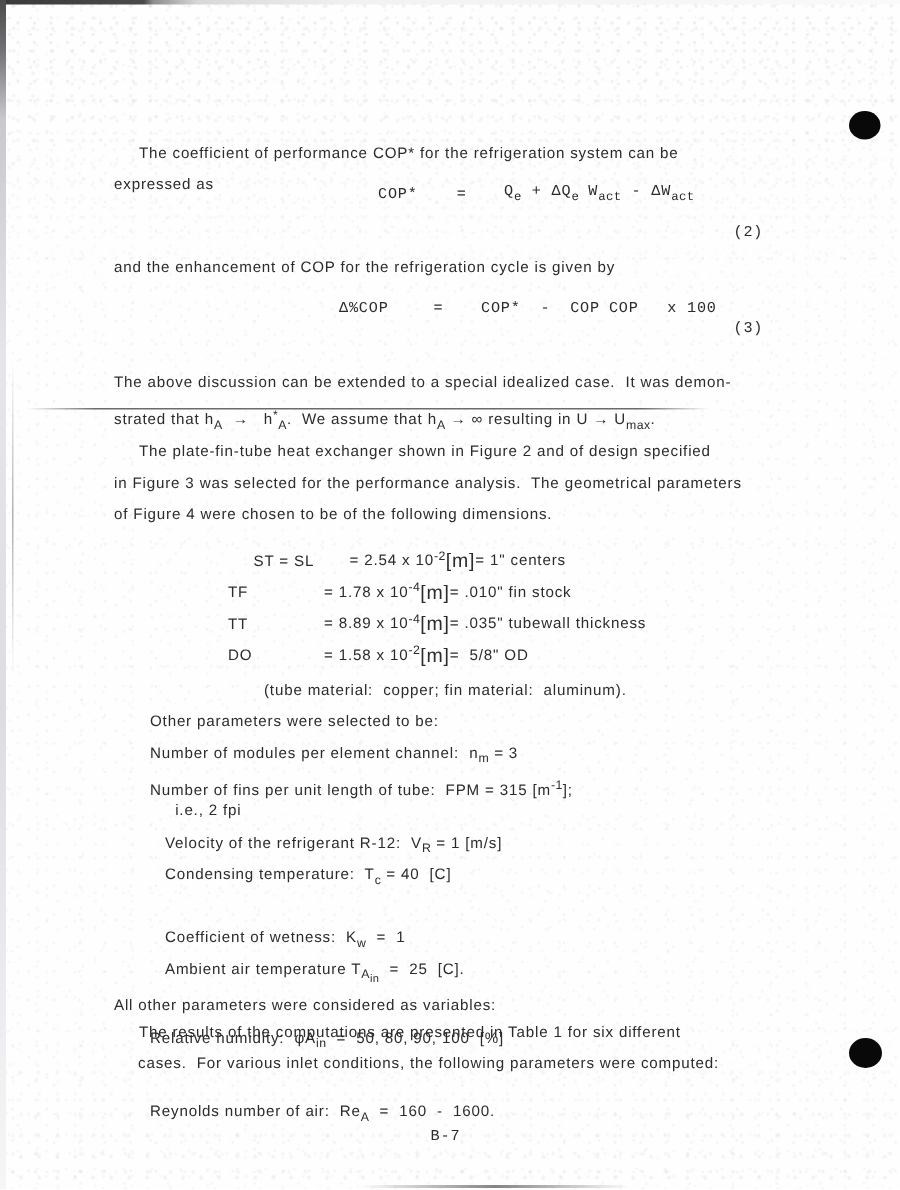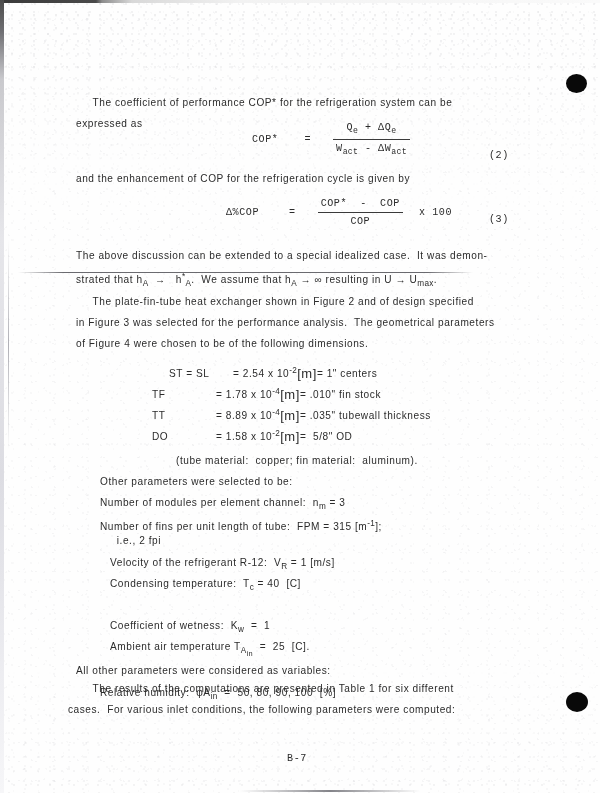--- a/index.html
+++ b/index.html
@@ -122,21 +122,21 @@
     vertical-align: .48em;
     letter-spacing: .3px;
   }
   sub sub { font-size: 7.4px; }
 
   
   .eq { position: absolute; white-space: nowrap; }
   .eq-row { display: flex; align-items: center; }
   .frac {
     display: inline-flex;
-    flex-direction: column;
+    flex-direction: row;
     align-items: center;
     vertical-align: middle;
     margin: 0 4px;
   }
   .frac .num, .frac .den {
     white-space: pre;
     padding: 0 3px;
     line-height: 15px;
   }
   .frac .bar {
@@ -242,20 +242,21 @@
 
     <div class="ln" style="left:110px; top:615px;"><span>Coefficient of wetness:  K</span><sub>w</sub><span>  =  1</span></div>
 
     <div class="ln" style="left:110px; top:636px;"><span>Ambient air temperature T</span><sub><span>A</span><sub>in</sub></sub><span>  =  25  [C].</span></div>
 
     <div class="ln" style="left:76px; top:660px;">All other parameters were considered as variables:</div>
 
     <div class="ln" style="left:100px; top:682px;"><span>Relative humidity:  φA</span><sub>in</sub><span>  =  50, 80, 90, 100  [%]</span></div>
 
 
+    <div class="ln" style="left:100px; top:731px;"><span>Reynolds number of air:  Re</span><sub>A</sub><span>  =  160  -  1600.</span></div>
 
     <div class="ln" style="left:76px; top:678px;">     The results of the computations are presented in Table 1 for six different</div>
-    <div class="ln" style="left:68px; top:699px;">cases.  For various inlet conditions, the following parameters were computed:</div>
+    <div class="ln" style="left:92px; top:699px;">cases.  For various inlet conditions, the following parameters were computed:</div>
 
     <div id="page-num" style="left:287px; top:748px;">B-7</div>
 
   </div>
 </div>
 
 </body></html>

